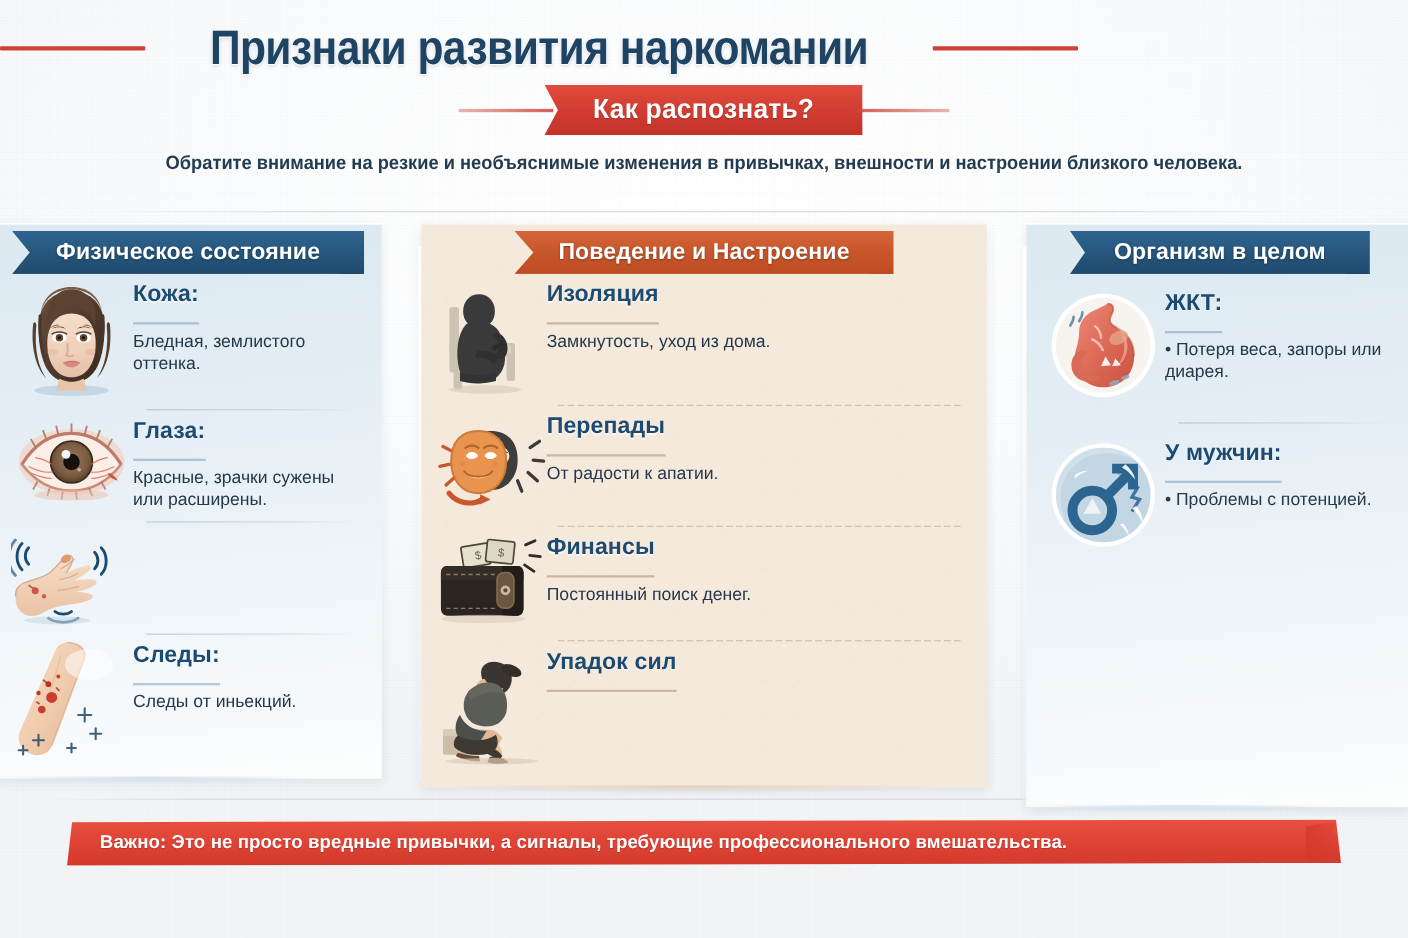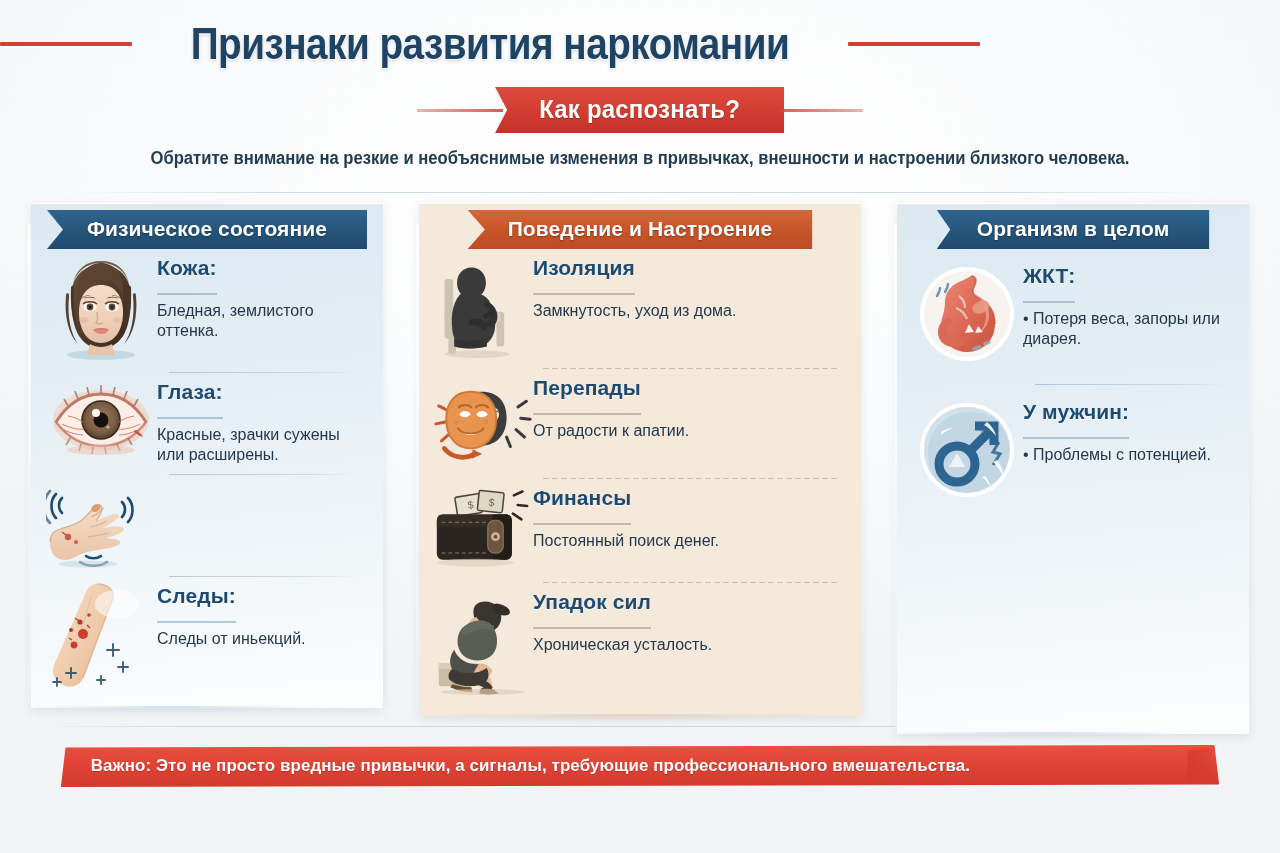--- a/index.html
+++ b/index.html
@@ -50,21 +50,21 @@
     transform: scaleX(0.88);
     transform-origin: center;
     white-space: nowrap;
     text-shadow: 0 1px 0 rgba(255,255,255,.9), 0 2px 4px rgba(30,67,99,.18);
   }
 
   
   .sub-ribbon-row {
     display:flex; align-items:center; justify-content:center;
     gap: 0px;
-    margin-top: 14px;
+    margin-top: 4px;
     position: relative;
     height: 44px;
   }
   .sub-rule {
     height: 3px; width: 86px;
     background: linear-gradient(90deg,#e3a99f,#cf4037);
     opacity:.85;
   }
   .sub-rule.right { background: linear-gradient(270deg,#e3a99f,#cf4037); }
 
@@ -128,21 +128,21 @@
     border-top: 1px solid rgba(255,255,255,.9);
   }
   .card.blue::after{
     content:"";
     position:absolute; left:0; right:0; bottom:-7px; height:9px;
     background: radial-gradient(ellipse 60% 100% at 40% 0%, rgba(205,222,234,.95), rgba(205,222,234,0) 72%);
   }
 
   
   .card.cream {
-    width: 442px;
+    width: 514px;
     background: linear-gradient(180deg,#f7ece0 0%, #f6ead e 20%, #f4e7da 55%, #f3e5d8 85%, #f2e4d6 100%);
     background-color:#f5e9dc;
     border-top: 1px solid rgba(255,255,255,.8);
   }
   .card.cream::after{
     content:"";
     position:absolute; left:0; right:0; bottom:-8px; height:10px;
     background: radial-gradient(ellipse 62% 100% at 48% 0%, rgba(226,206,186,.9), rgba(226,206,186,0) 74%);
   }
   .card.cream::before{
@@ -637,21 +637,20 @@
                 <path d="M55 86c4 4 7 9 7 14l-10 2c0-5-2-10-5-13z" fill="#e8c09c"></path>
                 <path d="M20 82c12 6 26 6 36-1 3 6 2 13-3 16-10 5-28 4-36-4-2-4 0-9 3-11z" fill="#3e3a33"></path>
                 <path d="M44 92c8 0 14 3 18 9l-4 6c-4-6-10-9-18-9z" fill="#3e3a33"></path>
                 <path d="M50 102c8-1 14 1 18 5-6 2-14 2-20 0z" fill="#6a4e33"></path>
                 <path d="M20 98c8 2 14 3 20 3l1 5c-9 0-17-2-23-5z" fill="#6a4e33"></path>
                 <ellipse cx="52" cy="106" rx="44" ry="3" fill="#d9cbb8" opacity=".65"></ellipse>
               </svg>
             </div>
             <div class="row-text">
               <div class="row-title">Упадок сил</div>
-              <div class="row-desc">Хроническая усталость.</div>
             </div>
           </div>
 
         </div>
       </div>
     </div>
 
     <div class="column">
       <div class="card blue" style="min-height:531px;">
         <span class="card-left-edge"></span>

